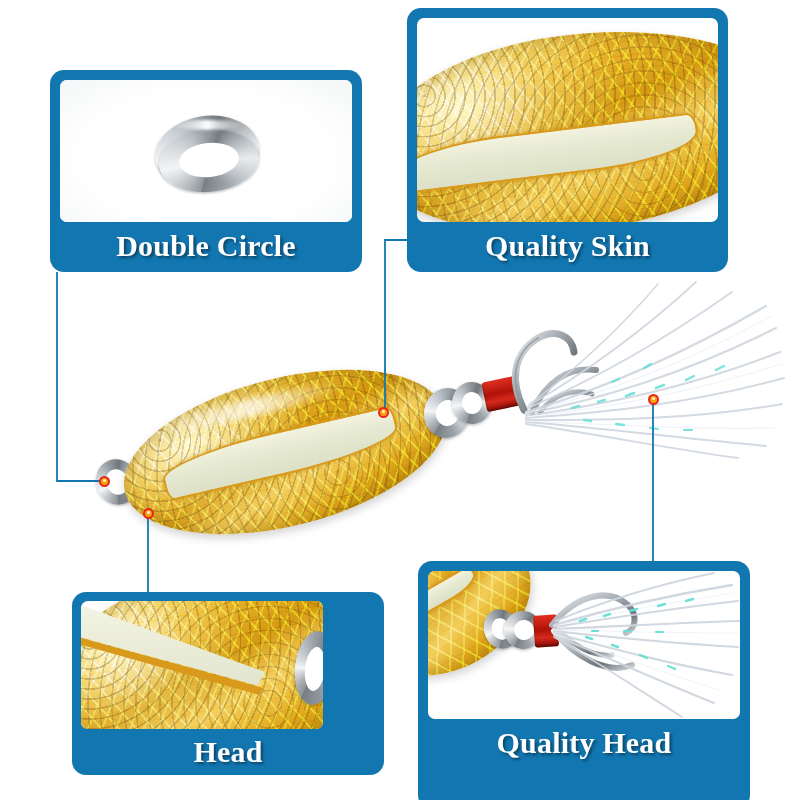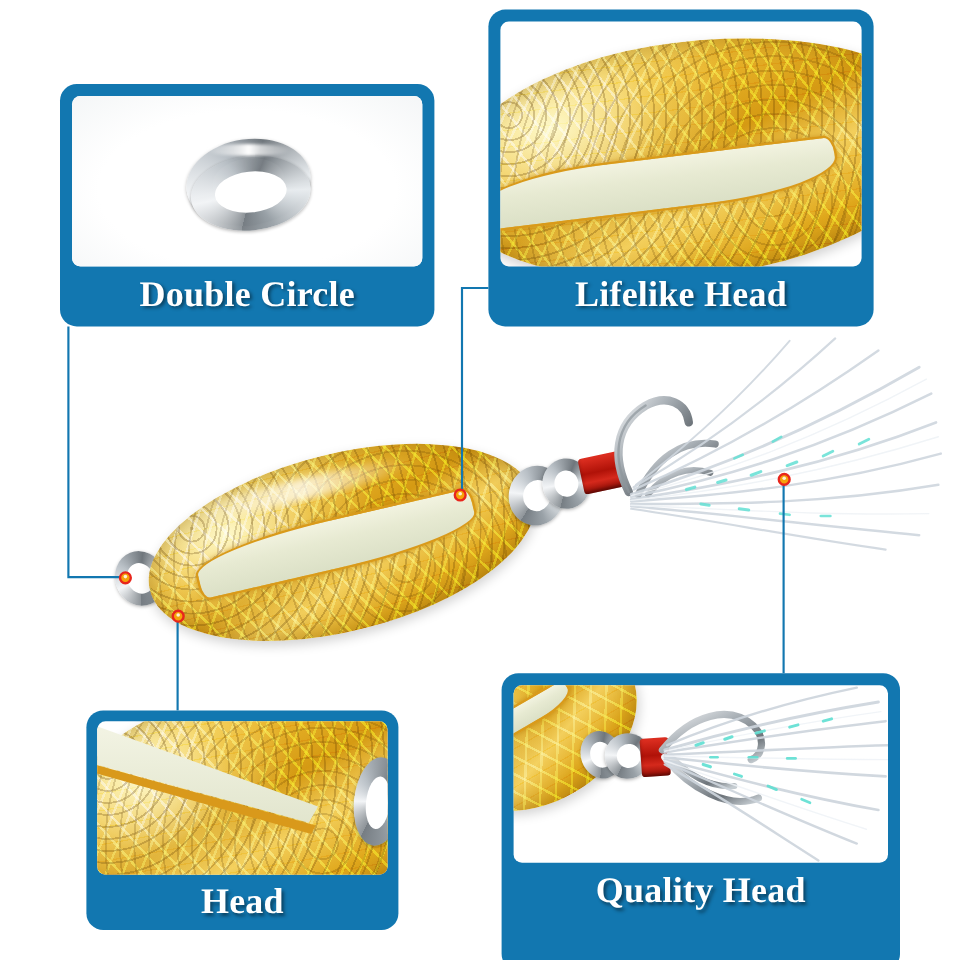--- a/index.html
+++ b/index.html
@@ -192,24 +192,24 @@
 
   <div class="card" style="left:407px;top:8px;width:321px;height:264px;">
     <div class="card-photo" style="left:10px;top:10px;width:301px;height:204px;">
       <div class="body-oval" style="left:-46px;top:16px;width:420px;height:196px;border-radius:48% 52% 50% 50%/52% 48% 52% 48%;transform:rotate(-7deg);">
         <div class="tex"></div>
         <div class="tex2"></div>
         <div class="glow-stripe" style="left:22px;top:92px;width:300px;height:42px;
                     border-radius:36% 10px 36% 10px/60% 16px 60% 16px;"></div>
       </div>
     </div>
-    <div class="card-label" style="top:218px;font-size:30px;line-height:40px;">Lifelike Head</div>
-  </div>
-
-  <div class="card" style="left:72px;top:592px;width:260px;height:183px;">
+    <div class="card-label" style="top:218px;font-size:30px;line-height:40px;">Quality Skin</div>
+  </div>
+
+  <div class="card" style="left:72px;top:592px;width:312px;height:183px;">
     <div class="card-photo" style="left:9px;top:9px;width:242px;height:128px;">
       <div class="body-oval" style="left:-30px;top:-26px;width:330px;height:190px;border-radius:46% 54% 50% 50%/50% 50% 50% 50%;transform:rotate(-10deg);">
         <div class="tex"></div>
         <div class="tex2"></div>
       </div>
       <div class="mark" style="left:-6px;top:2px;width:190px;height:96px;
                   background:linear-gradient(180deg,#f3f4e4,#dfe3ca);
                   clip-path:polygon(0% 0%, 100% 72%, 96% 86%, 0% 34%);
                   border-left:0;"></div>
       <div class="mark" style="left:-6px;top:2px;width:194px;height:100px;

